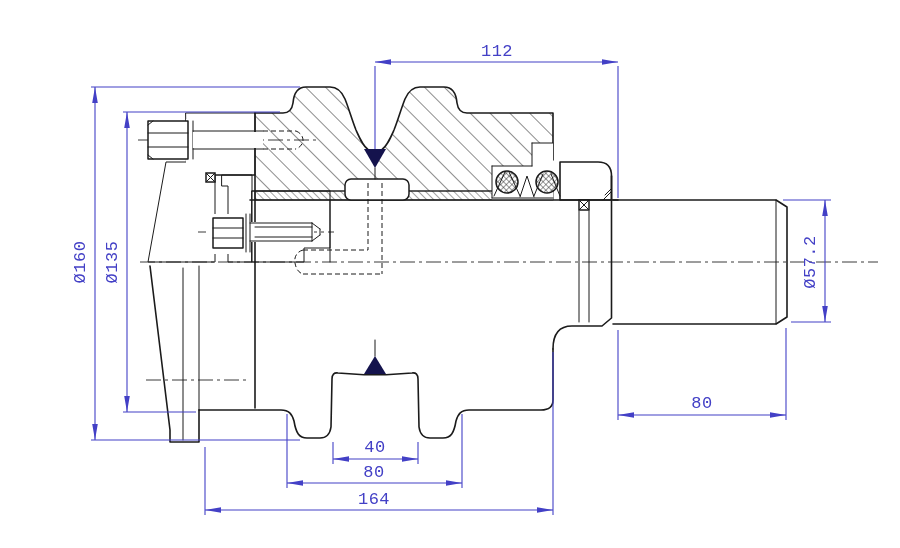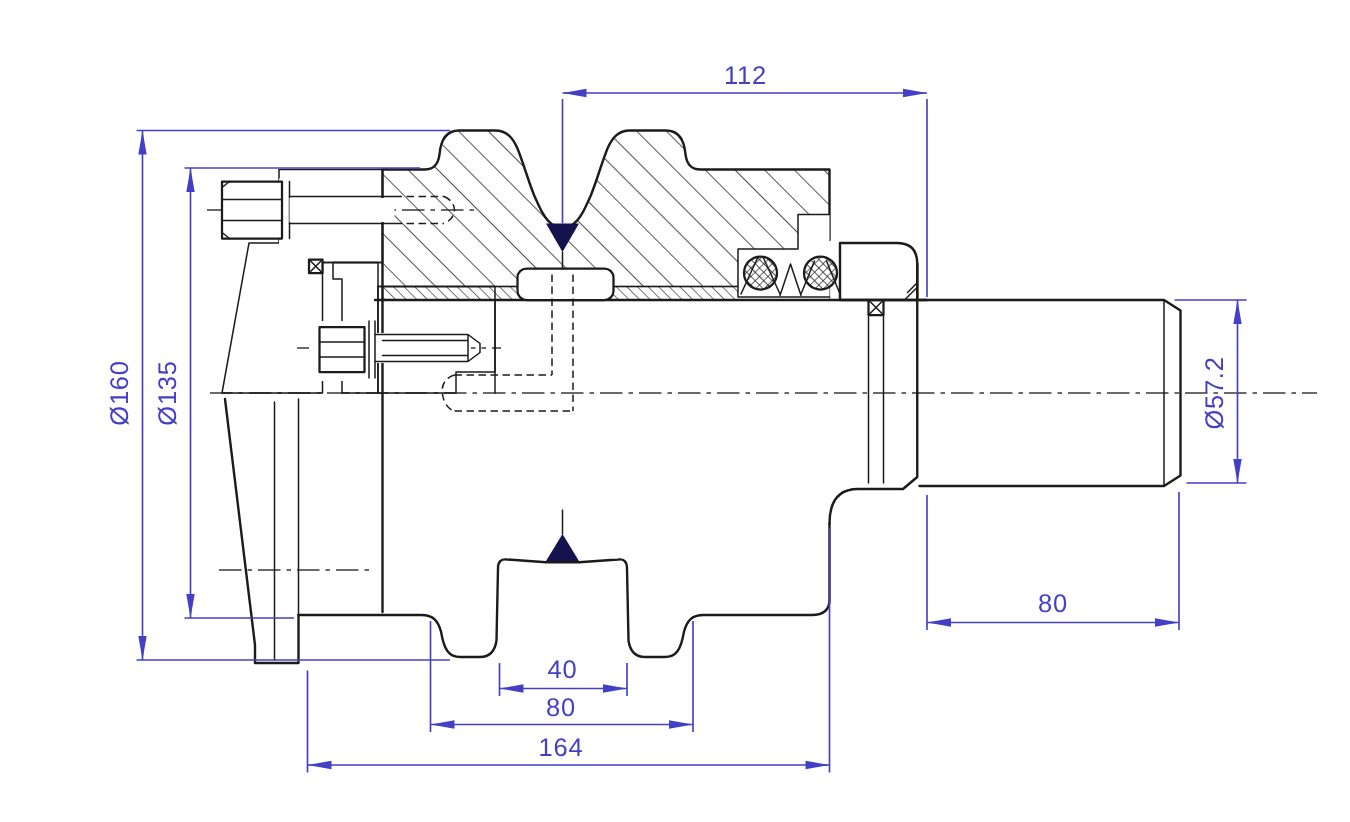--- a/index.html
+++ b/index.html
@@ -1,17 +1,17 @@
 <!DOCTYPE html>
 <html><head>
 <meta charset="utf-8">
 <style>
   html,body{margin:0;padding:0;background:#ffffff;}
   .stage{width:900px;height:548px;position:relative;background:#fff;overflow:hidden;
-         font-family:Liberation Sans, sans-serif;}
+         font-family:Liberation Mono, monospace;}
   svg{display:block}
   
   .ol{stroke:#1b1b1b;stroke-width:1.6;fill:none;stroke-linejoin:round;stroke-linecap:round}
   .tl{stroke:#1b1b1b;stroke-width:1;fill:none;stroke-linejoin:round;stroke-linecap:round}
   .hidden-l{stroke:#1b1b1b;stroke-width:1;fill:none;stroke-dasharray:5 3}
   .cline{stroke:#3a3a3a;stroke-width:1;fill:none;stroke-dasharray:15 4 3 4}
   .wfill{fill:#ffffff;stroke:none}
   .wol{fill:#ffffff;stroke:#1b1b1b;stroke-width:1.5;stroke-linejoin:round}
   
   .dim{stroke:#4340c6;stroke-width:1.1;fill:none;stroke-linecap:butt}

